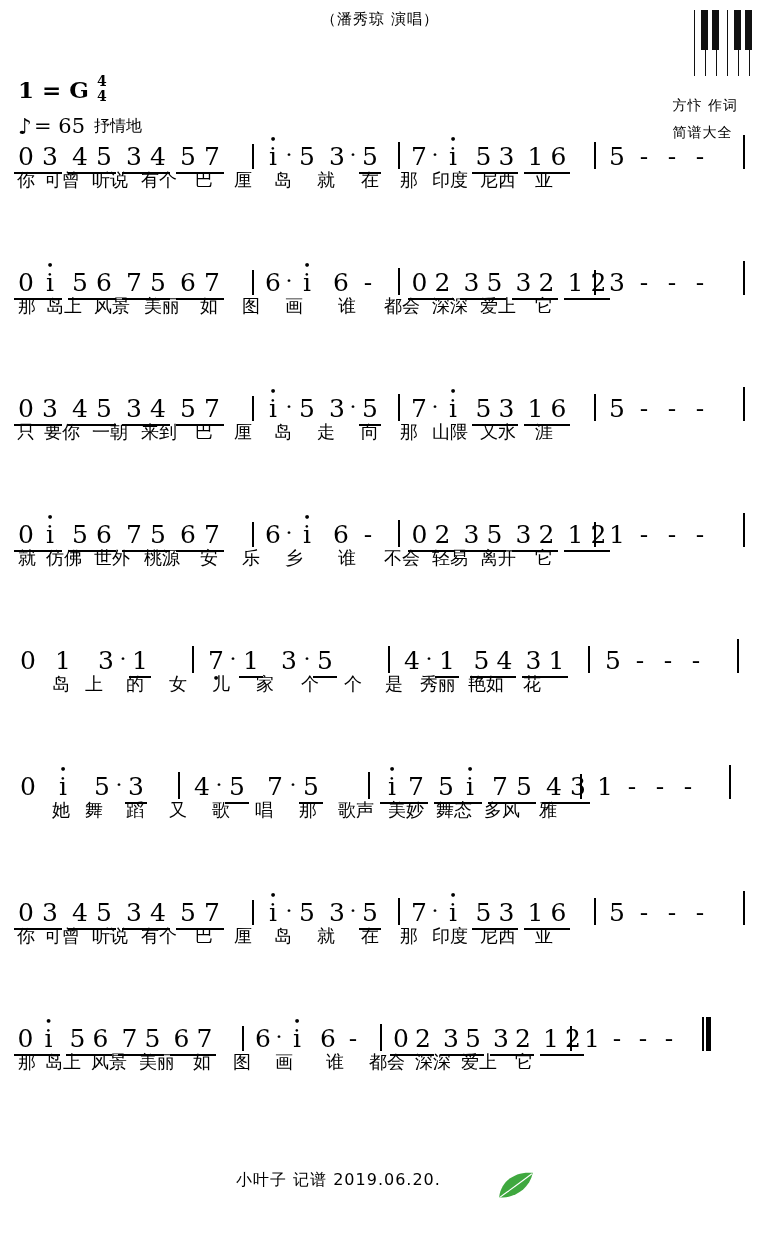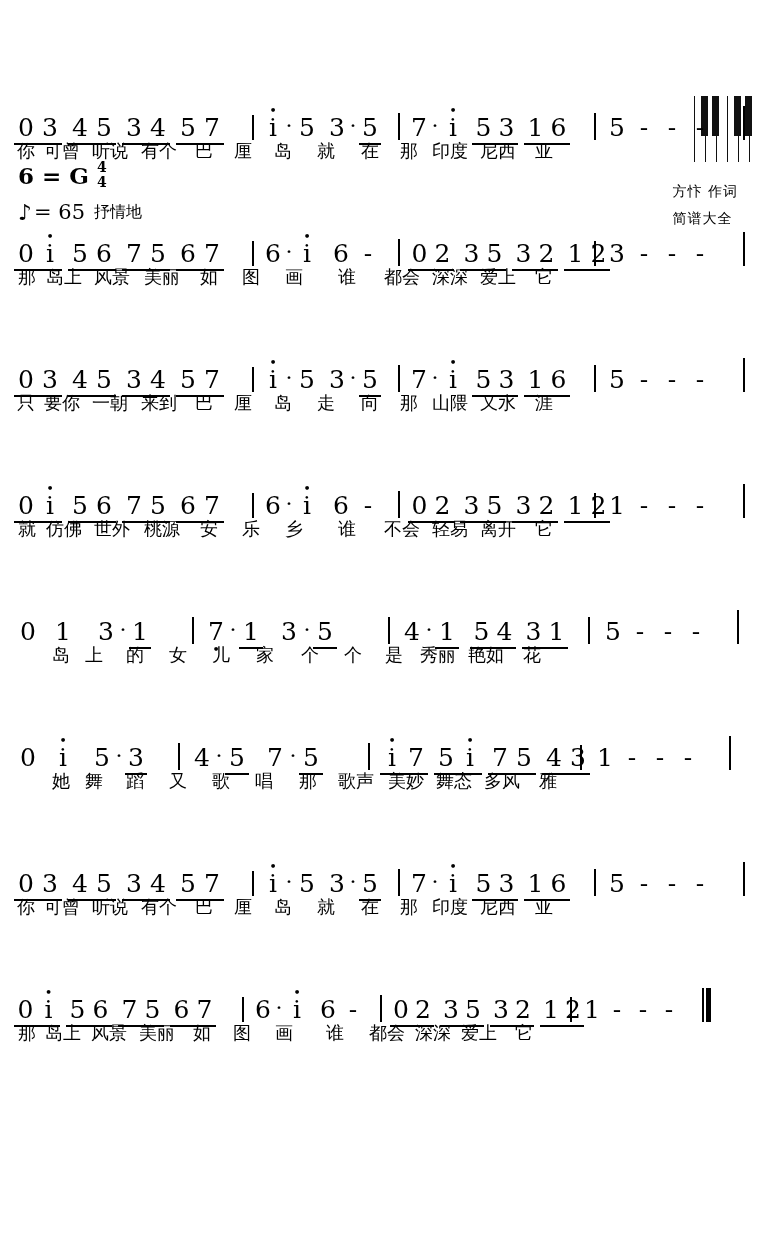--- a/index.html
+++ b/index.html
@@ -157,29 +157,30 @@
     <div class="w" style="left:22px"></div>
     <div class="w" style="left:33px"></div>
     <div class="w" style="left:44px"></div>
     <div class="w" style="left:55px"></div>
     <div class="b" style="left:7px"></div>
     <div class="b" style="left:18px"></div>
     <div class="b" style="left:40px"></div>
     <div class="b" style="left:51px"></div>
   </div>
 
+  <div class="singer">（潘秀琼 演唱）</div>
 
   <div class="credits">
     <div>方忭 作词</div>
     <div>简谱大全</div>
   </div>
 
   <div class="keyblock">
     <div class="keyline">
-      <span class="kbig">6 = G</span>
+      <span class="kbig">1 = G</span>
       <span class="frac">
         <span>4</span>
         <span>4</span>
       </span>
     </div>
     <div class="tempoline">
       <span class="note">♪</span>
       <span>= 65</span>
       <span class="expr">抒情地</span>
     </div>
@@ -700,19 +701,20 @@
       <span class="lyr" style="width:44px">画</span>
       <span class="lyr" style="width:58px">谁</span>
       <span class="lyr" style="width:46px">都会</span>
       <span class="lyr" style="width:46px">深深</span>
       <span class="lyr" style="width:46px">爱上</span>
       <span class="lyr" style="width:44px">它</span>
     </div>
   </div>
 
   <div class="footer">
+    <div class="credit-foot">小叶子 记谱 2019.06.20.</div>
     <svg class="leaf" viewBox="0 0 40 30">
       <path d="M2 28 C14 30 34 22 38 2 C20 0 4 10 2 28 Z" fill="#3fa83f"></path>
       <path d="M3 28 C14 20 28 10 37 3" stroke="#ffffff" stroke-width="1.2" fill="none"></path>
     </svg>
   </div>
 
 </div>
 
 </body></html>

